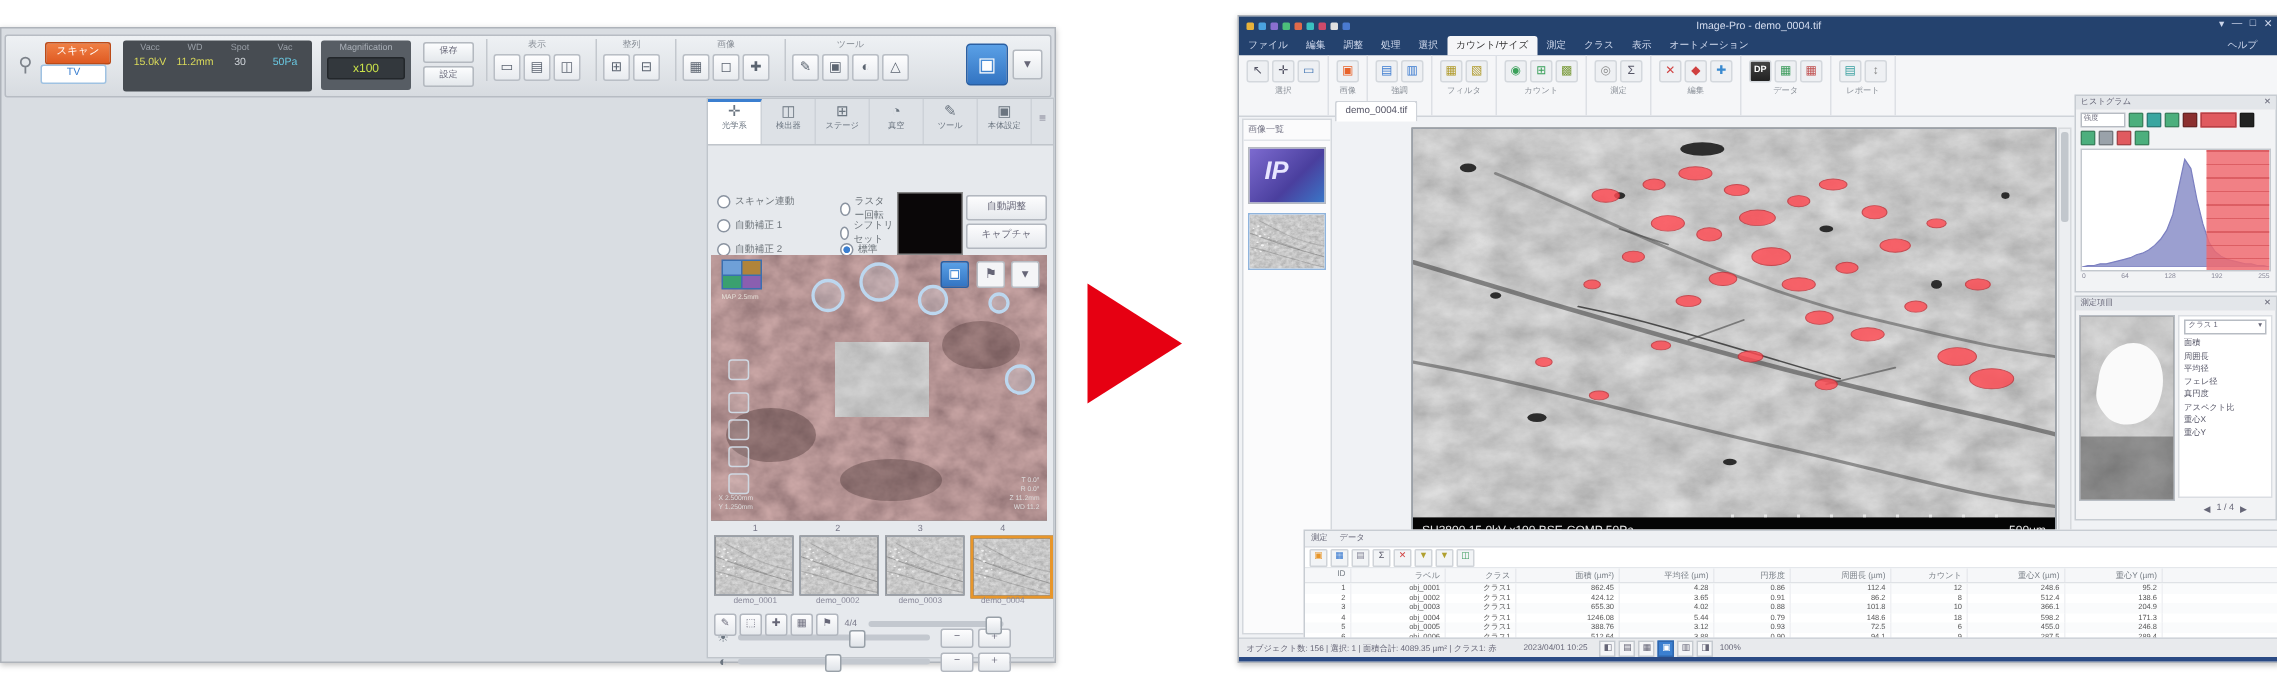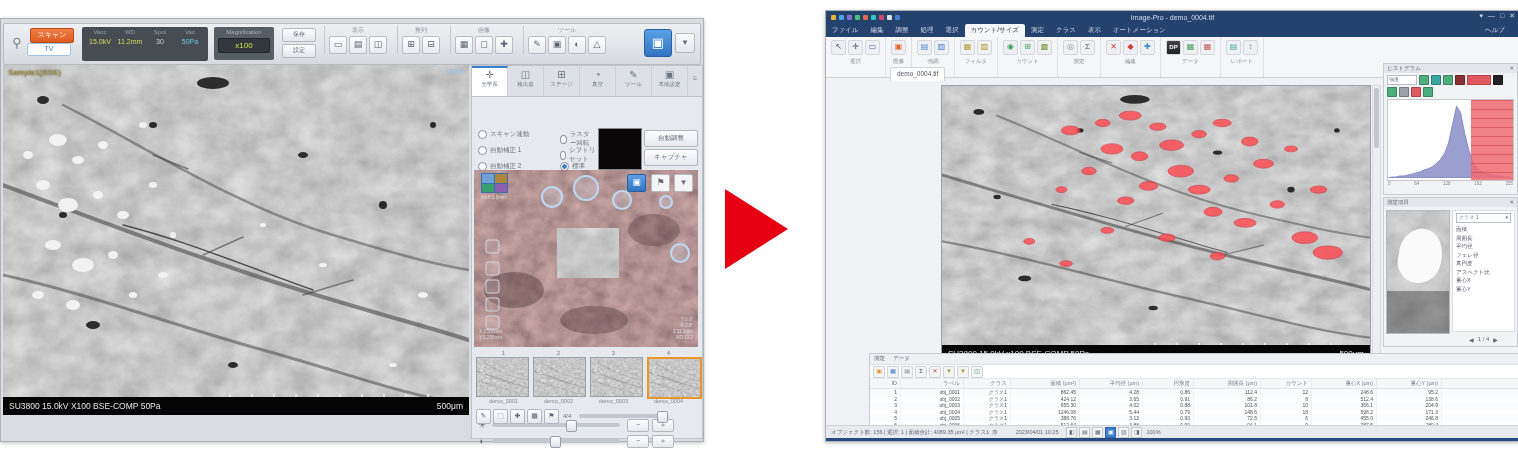--- a/index.html
+++ b/index.html
@@ -288,35 +288,20 @@
               <div class="ticon">▣</div>
               <div class="ticon">◐</div>
               <div class="ticon">△</div>
             </div>
           </div>
         </div>
       <div class="bluebtn">▣</div>
       <div class="minibtn">▾</div>
     </div>
 
-    <div class="semwrap">
-      <svg width="466" height="350" viewBox="0 0 466 350" preserveAspectRatio="none">
-        <rect width="466" height="350" filter="url(#rockf)"></rect>
-        <use href="#semveins"></use>
-          <use href="#semspots"></use>
-          <use href="#semspecks"></use>
-      </svg>
-      <div class="semtitle">Sample1(BSE)</div>
-      <div class="semzoom">100%</div>
-      <div class="ticks"></div>
-      <div class="capbar">
-        <span>SU3800 15.0kV X100 BSE-COMP 50Pa</span>
-        <span>500μm</span>
-      </div>
-    </div>
 
     <div class="rpanel">
       <div class="ptabs" id="ptabs">
           <div class="ptab sel">
             <div class="pi">✛</div>
             <div class="pl">光学系</div>
           </div>
           <div class="ptab">
             <div class="pi">◫</div>
             <div class="pl">検出器</div>
@@ -582,20 +567,33 @@
         </div>
         <div class="rgroup">
           <div class="rgicons">
             <div class="ricon" style="color: rgb(58, 160, 160);">▤</div>
             <div class="ricon" style="color: rgb(136, 136, 136);">↕</div>
           </div>
           <div class="rglabel">レポート</div>
         </div>
       </div>
 
+    <div class="imgpanel">
+      <div class="hdr">画像一覧</div>
+      <div class="ipthumb">
+          <span>IP</span>
+        </div>
+      <div class="semthumb2">
+        <svg width="50" height="36" viewBox="0 0 466 350" preserveAspectRatio="none">
+          <rect width="466" height="350" filter="url(#rockf)"></rect>
+            <use href="#semveins"></use>
+            <use href="#semspecks"></use>
+        </svg>
+      </div>
+    </div>
 
     <div class="doctab">demo_0004.tif</div>
 
     <div class="mainimg">
       <svg width="428" height="259" viewBox="0 0 466 350" preserveAspectRatio="none">
         <rect width="466" height="350" filter="url(#rockf)"></rect>
         <use href="#semveins"></use>
           <use href="#semspots"></use>
         <use href="#redblobs"></use>
       </svg>

